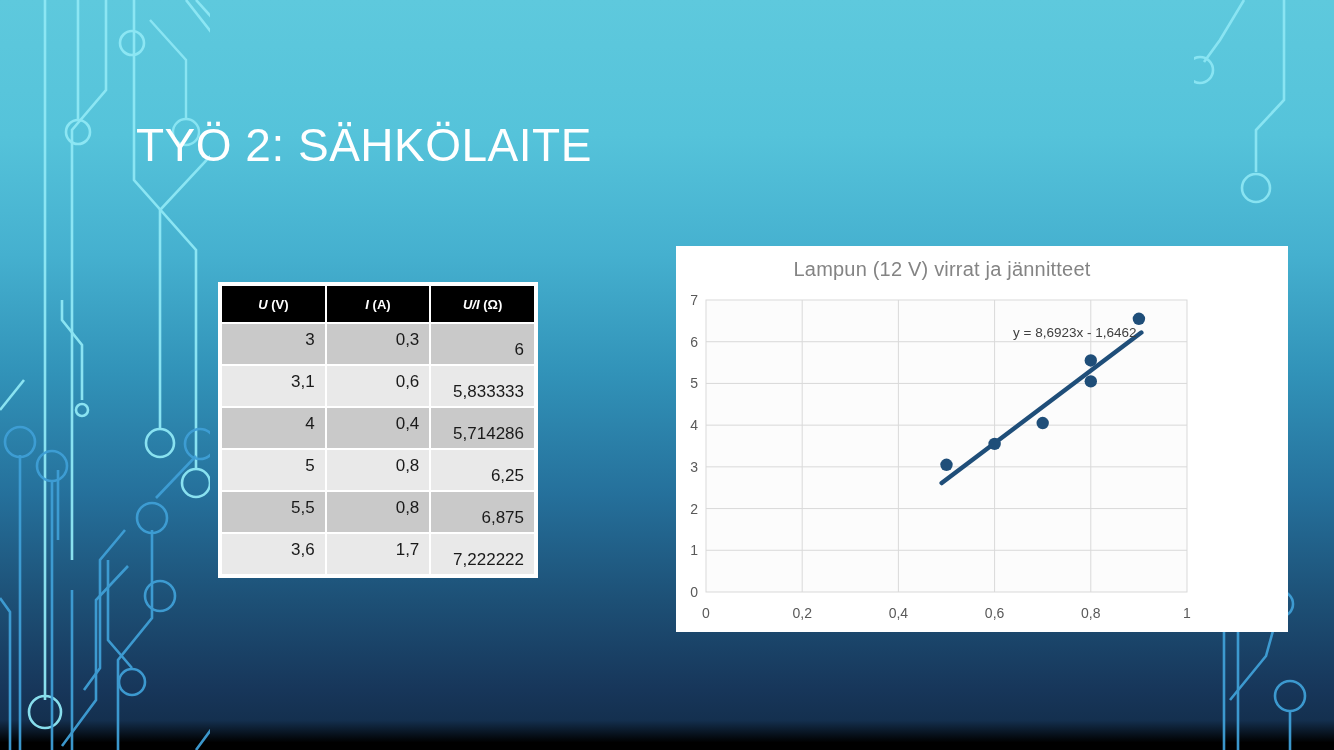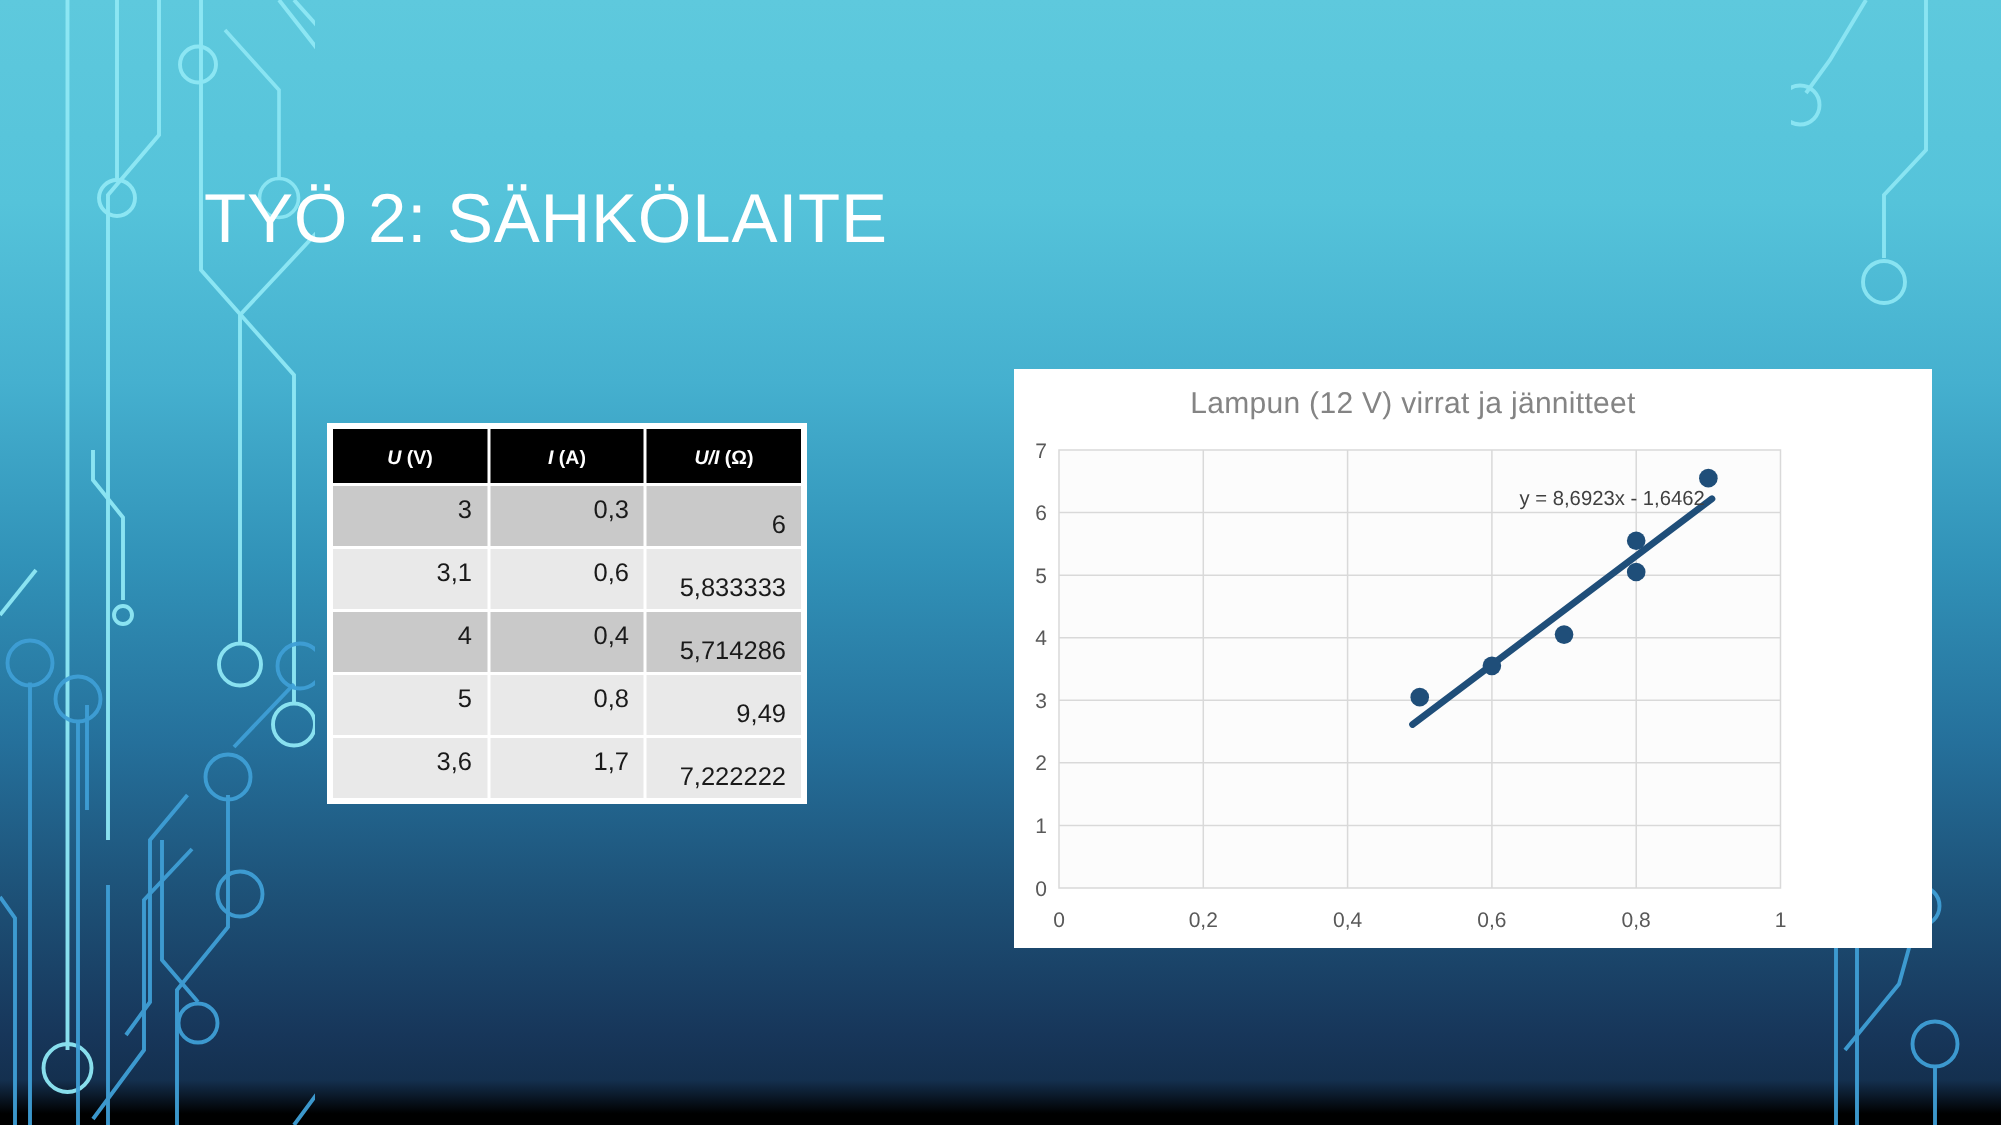--- a/index.html
+++ b/index.html
@@ -235,21 +235,26 @@
           <td class="lowered">5,833333</td>
         </tr>
         <tr class="odd">
           <td>4</td>
           <td>0,4</td>
           <td class="lowered">5,714286</td>
         </tr>
         <tr class="even">
           <td>5</td>
           <td>0,8</td>
-          <td class="lowered">9,49</td>
+          <td class="lowered">6,25</td>
+        </tr>
+        <tr class="odd">
+          <td>5,5</td>
+          <td>0,8</td>
+          <td class="lowered">6,875</td>
         </tr>
         <tr class="even">
           <td>3,6</td>
           <td>1,7</td>
           <td class="lowered">7,222222</td>
         </tr>
       </tbody>
     </table>
   </div>
 

